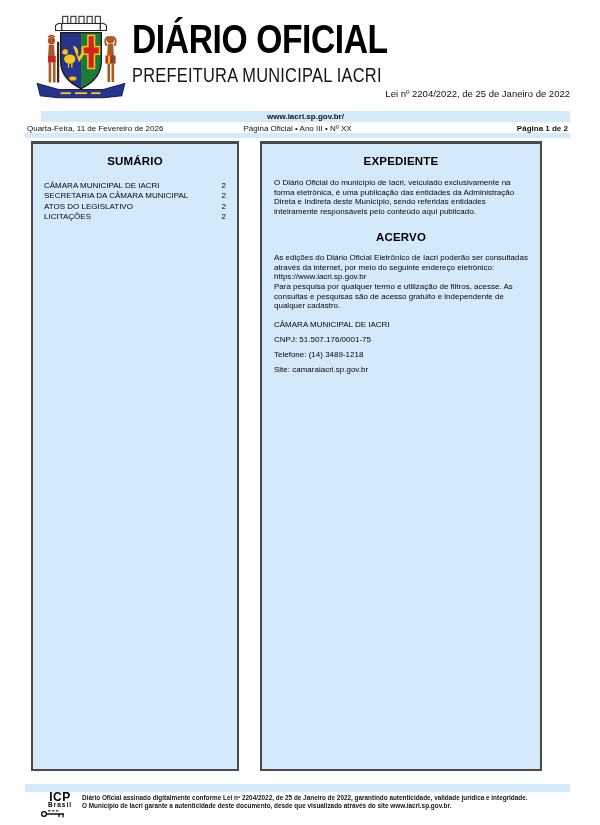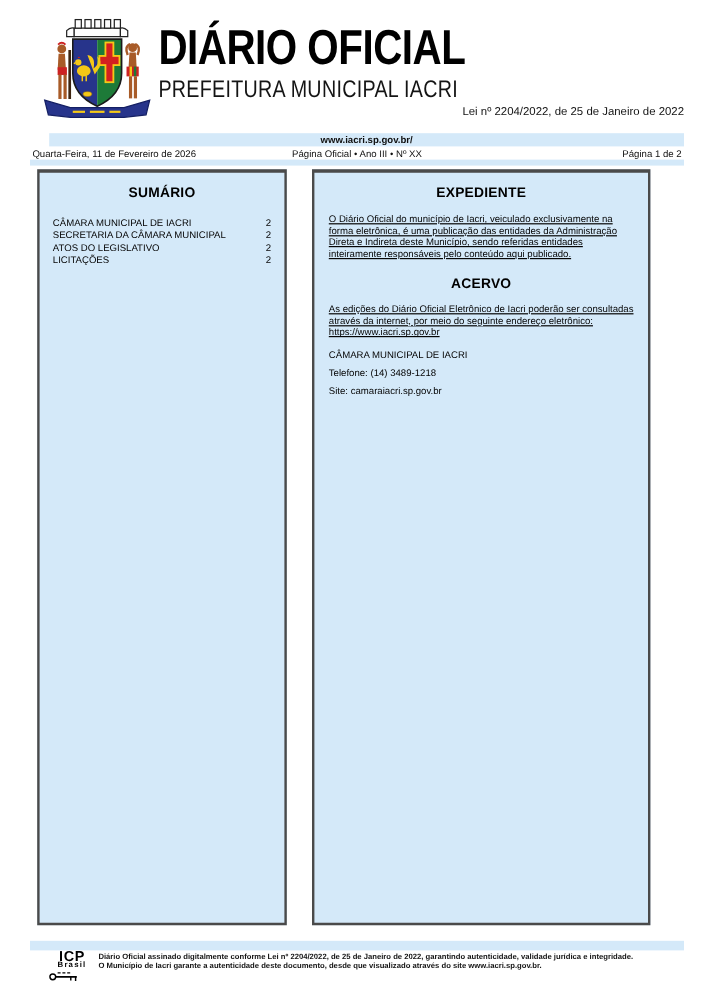--- a/index.html
+++ b/index.html
@@ -26,40 +26,40 @@
     position:absolute;left:25px;right:30px;top:111px;height:11px;
     background:var(--blue);font-size:8px;font-weight:bold;
     text-align:center;line-height:11px;color:#101010;margin-left:16px;
   }
   .bar-info{
     position:absolute;left:25px;right:30px;top:123px;height:11px;
     font-size:8px;line-height:11px;color:#101010;
   }
   .bar-info .left{position:absolute;left:2px;}
   .bar-info .center{position:absolute;left:0;right:0;text-align:center;}
-  .bar-info .right{position:absolute;right:2px;}
+  .bar-info .right{position:absolute;right:2px;font-weight:bold;}
   .strip{position:absolute;left:25px;right:30px;height:6px;background:var(--blue);}
   .strip-top{top:133px;height:5px;}
   .strip-bottom{top:784px;height:8px;}
   
   .box{
     position:absolute;top:141px;height:630px;box-sizing:border-box;
     background:var(--blue);
     border:2px solid var(--border);border-top-width:3px;
   }
   .box-left{left:31px;width:208px;}
   .box-right{left:260px;width:282px;}
   .section-title{
     font-size:11.5px;font-weight:bold;text-align:center;
     margin:11px 8px 0;letter-spacing:0.2px;color:#000;
   }
   .sumario-list{margin-top:14px;padding:0 11px;font-size:8px;line-height:10.4px;color:#050505;}
   .sumario-row{display:flex;justify-content:space-between;}
   .sumario-label{white-space:nowrap;}
-  .para{margin:10px 12px 0;font-size:8px;line-height:9.7px;color:#050505;text-decoration:underline;}
+  .para{margin:10px 12px 0;font-size:8px;line-height:9.7px;color:#050505;}
   .para-cont{margin-top:0;}
   .mt-lg{margin-top:14px;}
   .mt-md{margin-top:11px;}
   .ent-lines{margin:6px 12px 0;font-size:8px;line-height:15px;color:#050505;}
   
   .icp{position:absolute;left:40px;top:792px;width:40px;text-align:center;color:#000;}
   .icp-1{font-size:12px;font-weight:bold;line-height:10px;letter-spacing:0.5px;}
   .icp-2{font-size:6.5px;font-weight:bold;line-height:6px;letter-spacing:1px;}
   .icp svg{display:block;margin-top:1px;}
   .footer-text{
@@ -180,23 +180,25 @@
       </div>
     </div>
   </section>
 
   <section class="box box-right">
     <div class="section-title">EXPEDIENTE</div>
     <p class="para mt-md">O Diário Oficial do município de Iacri, veiculado exclusivamente na forma eletrônica, é uma publicação das entidades da Administração Direta e Indireta deste Município, sendo referidas entidades inteiramente responsáveis pelo conteúdo aqui publicado.</p>
 
     <div class="section-title mt-lg">ACERVO</div>
     <p class="para">As edições do Diário Oficial Eletrônico de Iacri poderão ser consultadas através da internet, por meio do seguinte endereço eletrônico: https://www.iacri.sp.gov.br</p>
+    <p class="para para-cont">Para pesquisa por qualquer termo e utilização de filtros, acesse. As consultas e pesquisas são de acesso gratuito e independente de qualquer cadastro.</p>
 
     <div class="ent-lines">
       <div>CÂMARA MUNICIPAL DE IACRI</div>
+      <div>CNPJ: 51.507.176/0001-75</div>
       <div>Telefone:  (14) 3489-1218</div>
       <div>Site: camaraiacri.sp.gov.br</div>
     </div>
   </section>
 
   <div class="strip strip-bottom"></div>
 
   <div class="icp">
     <div class="icp-1">ICP</div>
     <div class="icp-2">Brasil</div>

